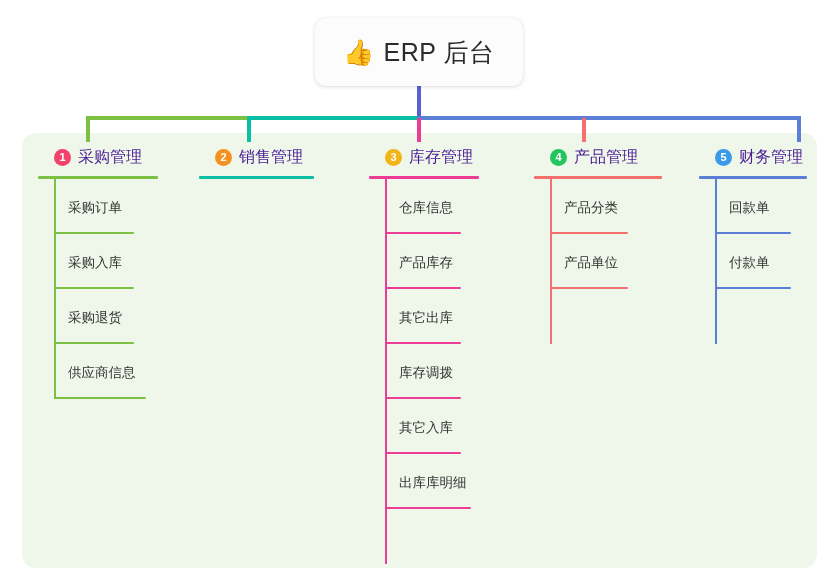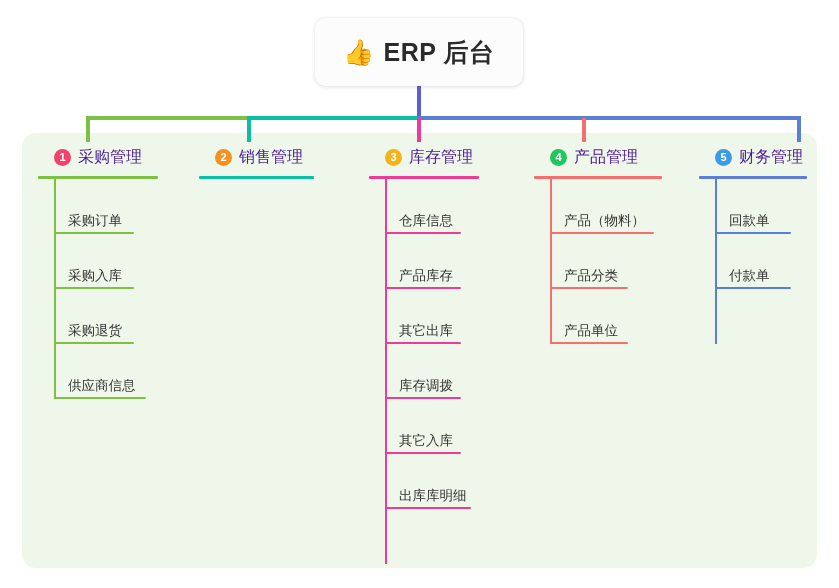--- a/index.html
+++ b/index.html
@@ -39,21 +39,20 @@
   .root-emoji {
     font-size: 25px;
     line-height: 1;
     display: block;
   }
   .root-title {
     font-size: 25px;
     color: #2b2b2b;
     letter-spacing: 0.5px;
     white-space: nowrap;
-    font-weight: bold;
   }
 
   
   .connectors {
     position: absolute;
     left: 0;
     top: 0;
     z-index: 4;
   }
 
@@ -133,21 +132,21 @@
     height: 55px;
     display: flex;
     align-items: flex-end;
     padding-left: 30px;
   }
 
   .leaf-label {
     font-size: 13.5px;
     color: #333333;
     white-space: nowrap;
-    padding-bottom: 4px;
+    padding-bottom: 17px;
   }
 
   .leaf-rule {
     position: absolute;
     left: 16px;
     bottom: 0;
     height: 2px;
     border-radius: 1px;
   }
 </style>
@@ -252,24 +251,20 @@
 
     <div class="branch" id="branch-3" style="left:534px; width:128px;">
       <div class="branch-head">
         <span class="badge" style="background: rgb(34, 197, 94);">4</span>
         <span class="branch-title">产品管理</span>
       </div>
       <div class="head-rule" style="background: rgb(244, 112, 110);"></div>
       <div class="items">
         <div class="spine" style="background: rgb(244, 112, 110); height: 165px;"></div>
         <div class="leaf">
-          <span class="leaf-label">产品（物料）</span>
-          <span class="leaf-rule" style="background: rgb(244, 112, 110); width: 104px;"></span>
-        </div>
-        <div class="leaf">
           <span class="leaf-label">产品分类</span>
           <span class="leaf-rule" style="background: rgb(244, 112, 110); width: 78px;"></span>
         </div>
         <div class="leaf">
           <span class="leaf-label">产品单位</span>
           <span class="leaf-rule" style="background: rgb(244, 112, 110); width: 78px;"></span>
         </div>
       </div>
     </div>
 

